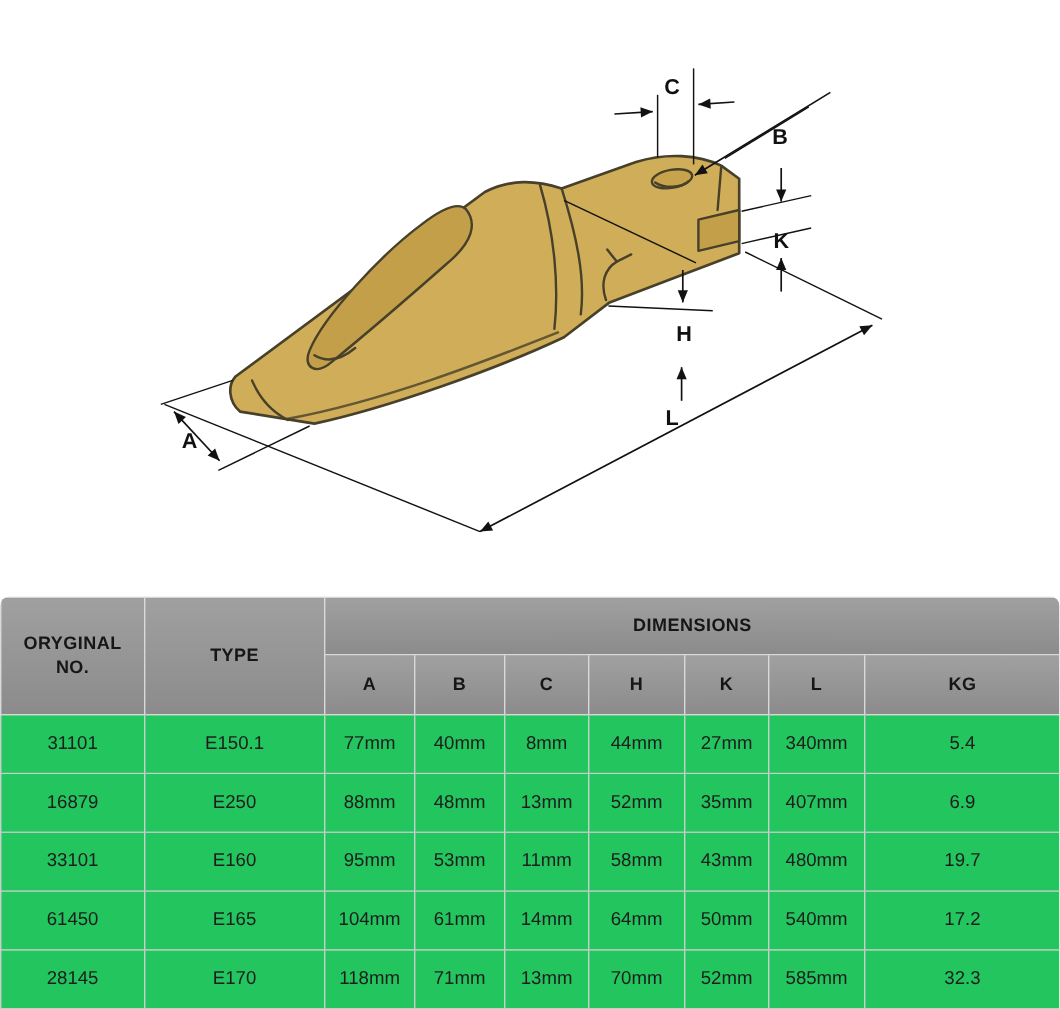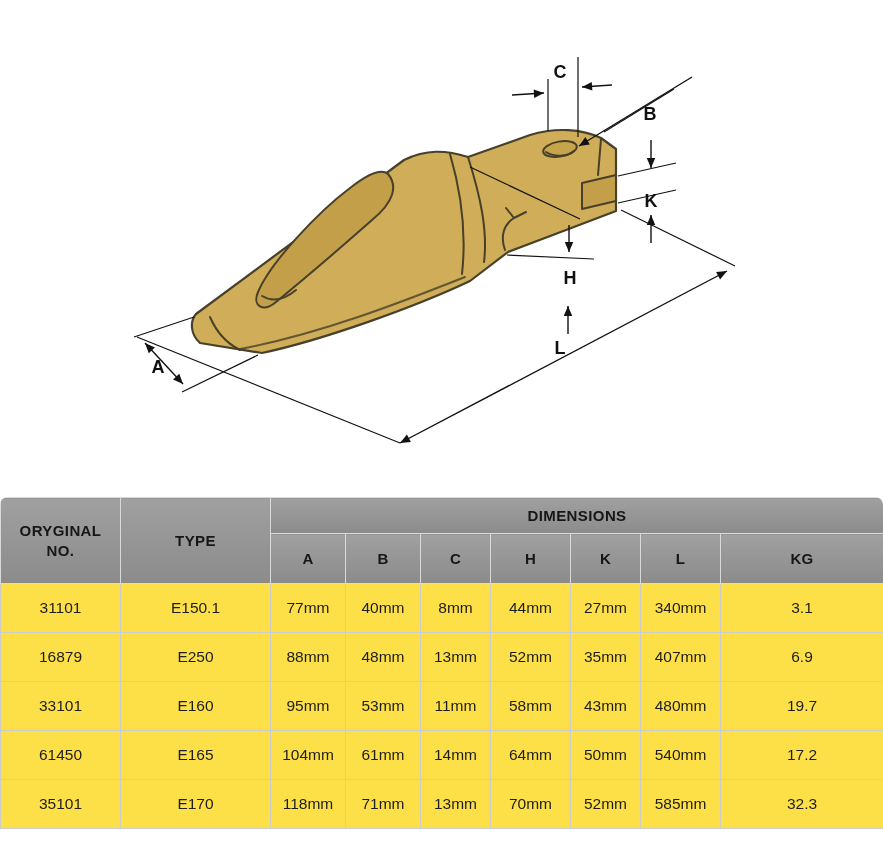--- a/index.html
+++ b/index.html
@@ -19,24 +19,24 @@
 
   
   .table-wrap { width:883px; border-radius:8px 8px 0 0; overflow:hidden; }
   table.spec { width:883px; border-collapse:collapse; table-layout:fixed; }
   table.spec th {
     background:linear-gradient(180deg,#a0a0a0,#8b8b8b);
     color:#161616; font-weight:bold; font-size:15px; letter-spacing:.4px;
     border:1px solid #d9d9d9; text-align:center; vertical-align:middle;
     line-height:1.3; padding:2px 4px;
   }
-  table.spec thead tr.hrow-main th { height:36px; }
+  table.spec thead tr.hrow-main th { height:48px; }
   table.spec thead tr.hrow-sub th { height:50px; }
   table.spec td {
-    background:#fde047; height:49px; text-align:center; vertical-align:middle;
+    background:#22c55e; height:49px; text-align:center; vertical-align:middle;
     font-size:15.5px; color:#1d1d1d; border:1px solid #cccccc; padding:2px 4px;
   }
 </style>
 </head>
 <body>
 
 <div class="sheet">
 
   <div class="diagram-wrap">
     <svg width="883" height="497" viewBox="0 0 883 497">
@@ -153,21 +153,21 @@
       <tbody>
         <tr>
           <td>31101</td>
           <td>E150.1</td>
           <td>77mm</td>
           <td>40mm</td>
           <td>8mm</td>
           <td>44mm</td>
           <td>27mm</td>
           <td>340mm</td>
-          <td>3.1</td>
+          <td>5.4</td>
         </tr>
         <tr>
           <td>16879</td>
           <td>E250</td>
           <td>88mm</td>
           <td>48mm</td>
           <td>13mm</td>
           <td>52mm</td>
           <td>35mm</td>
           <td>407mm</td>
@@ -189,21 +189,21 @@
           <td>E165</td>
           <td>104mm</td>
           <td>61mm</td>
           <td>14mm</td>
           <td>64mm</td>
           <td>50mm</td>
           <td>540mm</td>
           <td>17.2</td>
         </tr>
         <tr>
-          <td>35101</td>
+          <td>28145</td>
           <td>E170</td>
           <td>118mm</td>
           <td>71mm</td>
           <td>13mm</td>
           <td>70mm</td>
           <td>52mm</td>
           <td>585mm</td>
           <td>32.3</td>
         </tr>
       </tbody>

